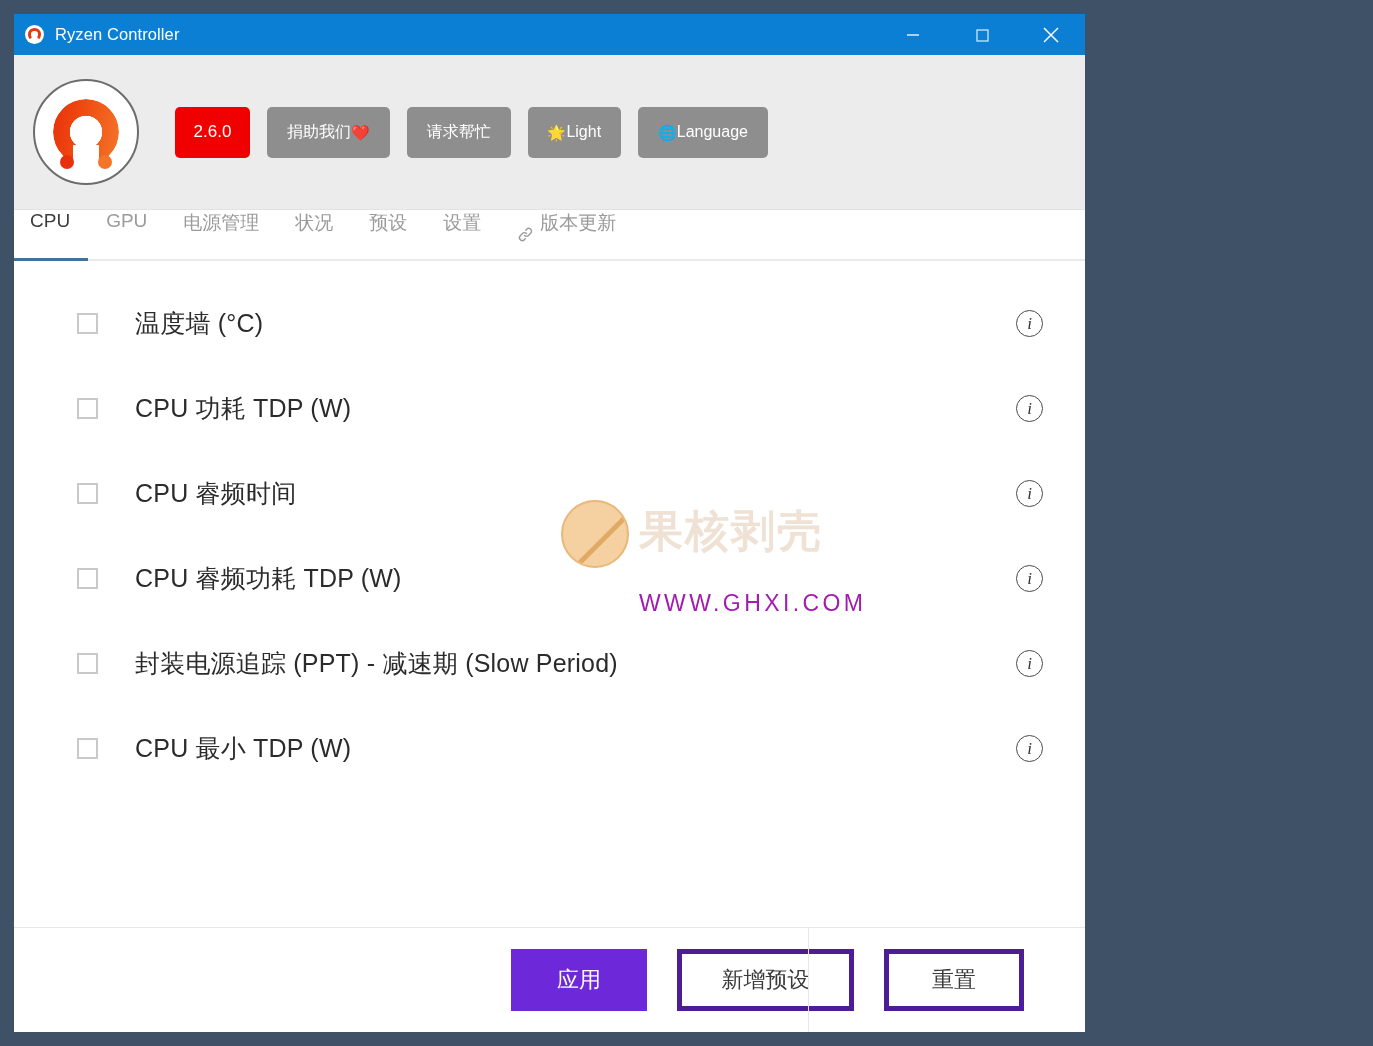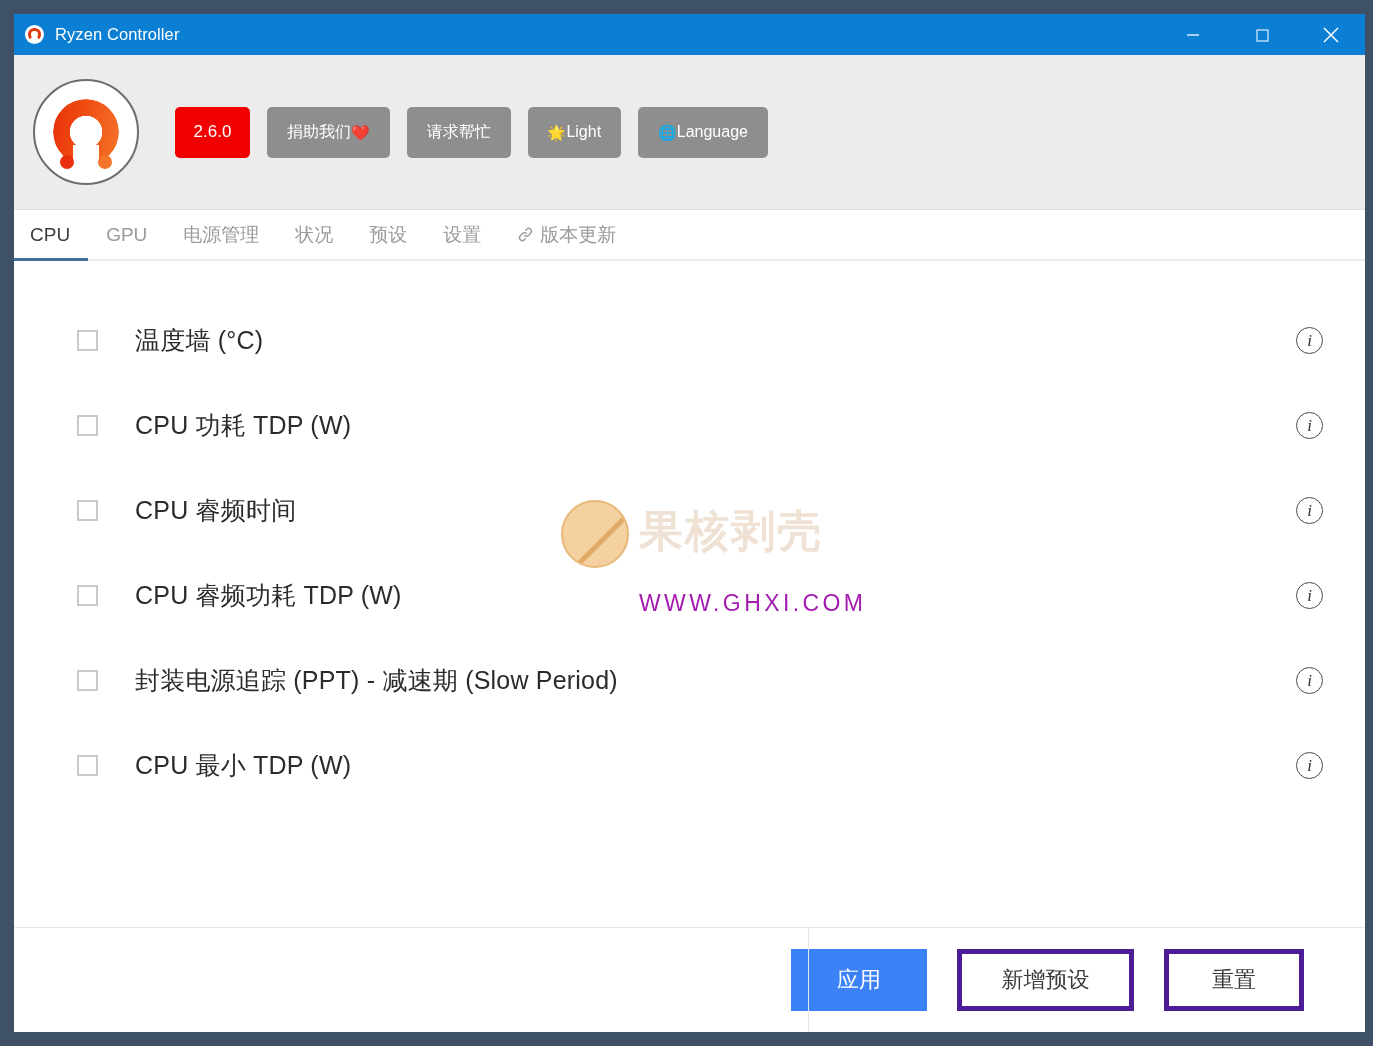--- a/index.html
+++ b/index.html
@@ -14,21 +14,21 @@
     height: 1046px;
     background: #3f5166;
     box-sizing: border-box;
     overflow: hidden;
   }
   
   .window {
     position: absolute;
     left: 14px;
     top: 14px;
-    width: 1351px;
+    width: 1071px;
     height: 1018px;
     background: #ffffff;
     box-sizing: border-box;
     display: flex;
     flex-direction: column;
     overflow: hidden;
   }
   
   .titlebar {
     height: 41px;
@@ -169,21 +169,20 @@
     flex: none;
     background: #ffffff;
     display: flex;
     align-items: stretch;
     border-bottom: 2px solid #eaeaea;
     position: relative;
     box-sizing: border-box;
   }
   .tab {
     display: flex;
-    align-items: center;
     justify-content: center;
     color: #9b9b9b;
     font-size: 19px;
     padding: 0 18px;
     position: relative;
     white-space: nowrap;
     box-sizing: border-box;
   }
   .tab:first-child { padding-left: 16px; padding-right: 18px; }
   .tab.active { color: #3d3d3d; }
@@ -200,21 +199,21 @@
     align-items: center;
     color: #9b9b9b;
   }
   
   .content {
     flex: 1 1 auto;
     position: relative;
     background: #ffffff;
     overflow: hidden;
   }
-  .opt-list { padding-top: 37px; }
+  .opt-list { padding-top: 20px; }
   .opt-row {
     display: flex;
     align-items: center;
     height: 85px;
     padding-left: 63px;
     padding-right: 42px;
     box-sizing: border-box;
   }
   .cbx {
     width: 21px;
@@ -319,21 +318,21 @@
     width: 1px;
     background: #e7e7e7;
   }
   .foot-btns {
     display: flex;
     align-items: center;
     gap: 30px;
     margin-right: 61px;
   }
   .btn-primary {
-    background: #3b82f6;
+    background: #6d28d9;
     color: #ffffff;
     font-size: 22px;
     width: 136px;
     height: 62px;
     display: flex;
     align-items: center;
     justify-content: center;
     border: none;
   }
   .btn-outline {

